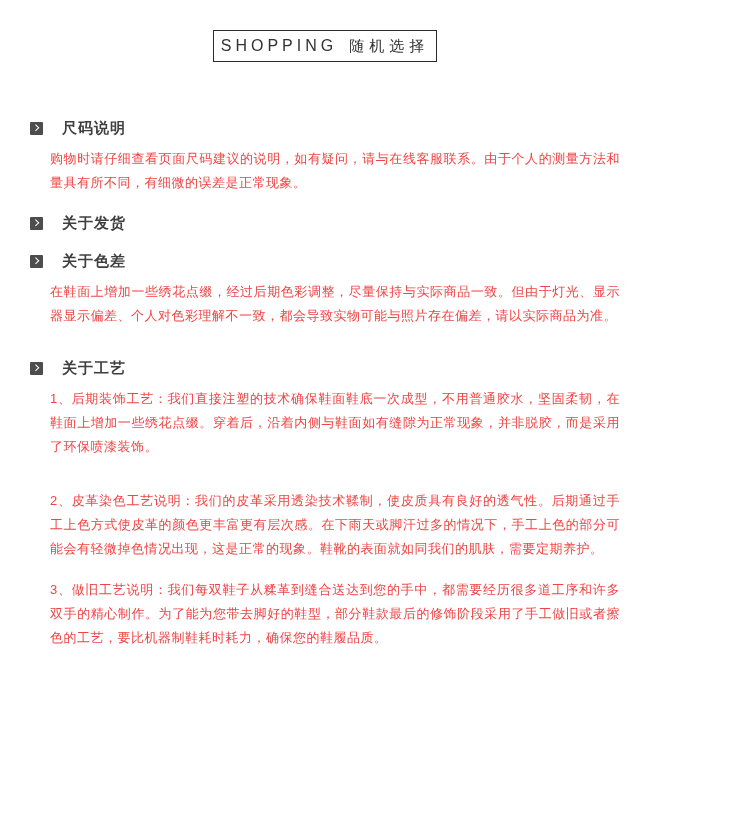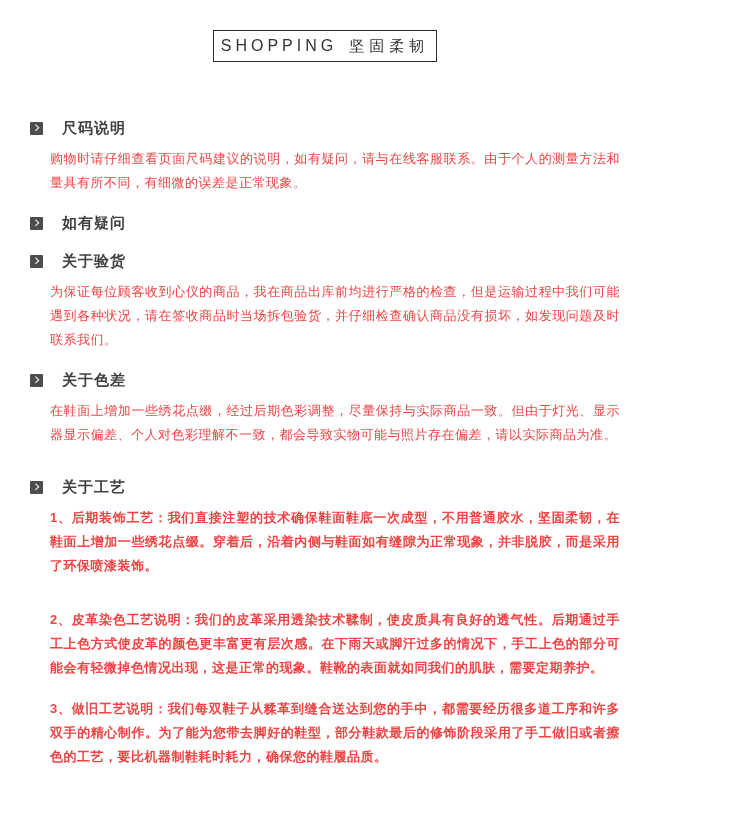--- a/index.html
+++ b/index.html
@@ -69,66 +69,57 @@
   }
   .sec-body {
     margin: 9px 0 0 20px;
     font-size: 13px;
     line-height: 24px;
     color: #ef4444;
     text-align: justify;
     letter-spacing: 0.5px;
   }
   .sec--craft { margin-top: 30px; }
-  .sec--craft .sec-body { margin-bottom: 0; font-weight: bold; }
+  .sec--craft .sec-body { margin-bottom: 0; }
   .sec--craft .item-1 { margin-bottom: 30px; }
   .sec--craft .item-2 { margin-bottom: 17px; }
 </style>
 </head>
 <body>
 
 <div class="page">
 
   <header>
     <div class="title-box">
       <span class="en">SHOPPING</span>
-      <span class="zh">坚固柔韧</span>
+      <span class="zh">随机选择</span>
     </div>
   </header>
 
   <main>
 
     <section class="sec">
       <div class="sec-head">
         <span class="sec-icon">
             <span class="chev"></span>
           </span>
         <h3 class="sec-title">尺码说明</h3>
       </div>
       <p class="sec-body">购物时请仔细查看页面尺码建议的说明，如有疑问，请与在线客服联系。由于个人的测量方法和量具有所不同，有细微的误差是正常现象。</p>
     </section>
 
     <section class="sec">
       <div class="sec-head">
         <span class="sec-icon">
             <span class="chev"></span>
           </span>
-        <h3 class="sec-title">如有疑问</h3>
+        <h3 class="sec-title">关于发货</h3>
       </div>
     </section>
 
-    <section class="sec">
-      <div class="sec-head">
-        <span class="sec-icon">
-            <span class="chev"></span>
-          </span>
-        <h3 class="sec-title">关于验货</h3>
-      </div>
-      <p class="sec-body">为保证每位顾客收到心仪的商品，我在商品出库前均进行严格的检查，但是运输过程中我们可能遇到各种状况，请在签收商品时当场拆包验货，并仔细检查确认商品没有损坏，如发现问题及时联系我们。</p>
-    </section>
 
     <section class="sec">
       <div class="sec-head">
         <span class="sec-icon">
             <span class="chev"></span>
           </span>
         <h3 class="sec-title">关于色差</h3>
       </div>
       <p class="sec-body">在鞋面上增加一些绣花点缀，经过后期色彩调整，尽量保持与实际商品一致。但由于灯光、显示器显示偏差、个人对色彩理解不一致，都会导致实物可能与照片存在偏差，请以实际商品为准。</p>
     </section>

